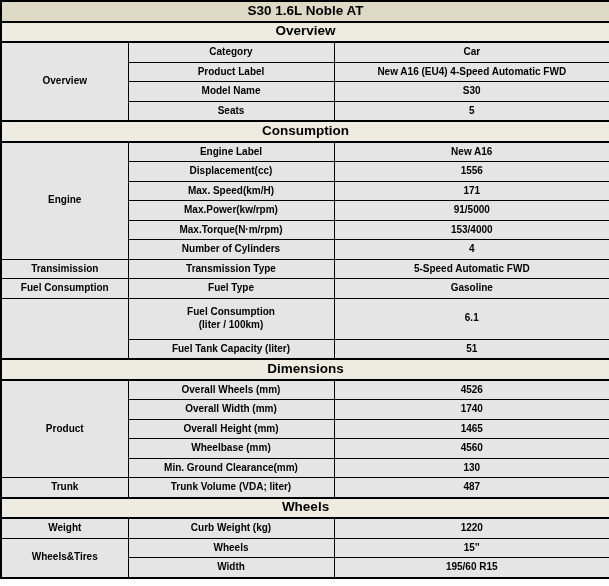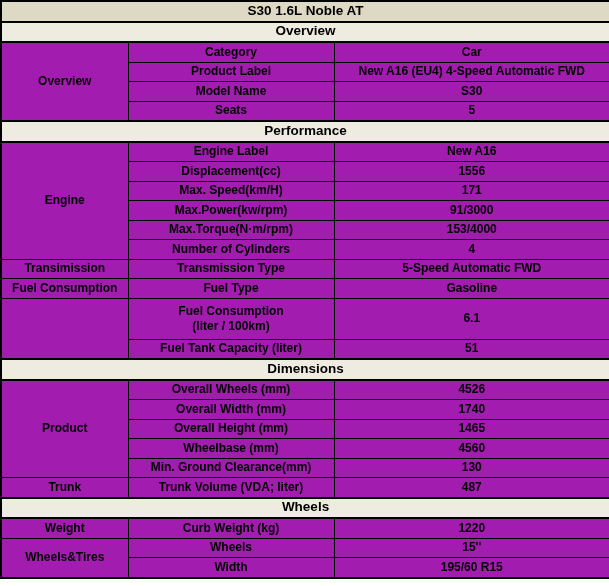--- a/index.html
+++ b/index.html
@@ -15,25 +15,25 @@
     border: 2.5px solid #000000;
   }
   col.c1 { width: 127px; }
   col.c2 { width: 206px; }
   col.c3 { width: 276px; }
   td {
     border: 1.5px solid #000000;
     text-align: center;
     vertical-align: middle;
     font-weight: bold;
-    font-size: 12px;
+    font-size: 10px;
     line-height: 1.25;
     height: 18.5px;
     padding: 0 2px;
-    background: #a21caf;
+    background: #e5e5e5;
     overflow: hidden;
   }
   tr.title-row td {
     background: #DDD9C4;
     border-width: 2.5px;
     font-size: 13.5px;
     height: 18.5px;
   }
   tr.section-row td {
     background: #EEECE1;
@@ -74,38 +74,38 @@
     <tr>
       <td>Model Name</td>
       <td>S30</td>
     </tr>
     <tr>
       <td>Seats</td>
       <td>5</td>
     </tr>
 
     <tr class="section-row">
-      <td colspan="3">Performance</td>
+      <td colspan="3">Consumption</td>
     </tr>
     <tr>
       <td rowspan="6">Engine</td>
       <td>Engine Label</td>
       <td>New A16</td>
     </tr>
     <tr>
       <td>Displacement(cc)</td>
       <td>1556</td>
     </tr>
     <tr>
       <td>Max. Speed(km/H)</td>
       <td>171</td>
     </tr>
     <tr>
       <td>Max.Power(kw/rpm)</td>
-      <td>91/3000</td>
+      <td>91/5000</td>
     </tr>
     <tr>
       <td>Max.Torque(N·m/rpm)</td>
       <td>153/4000</td>
     </tr>
     <tr>
       <td>Number of Cylinders</td>
       <td>4</td>
     </tr>
     <tr>

